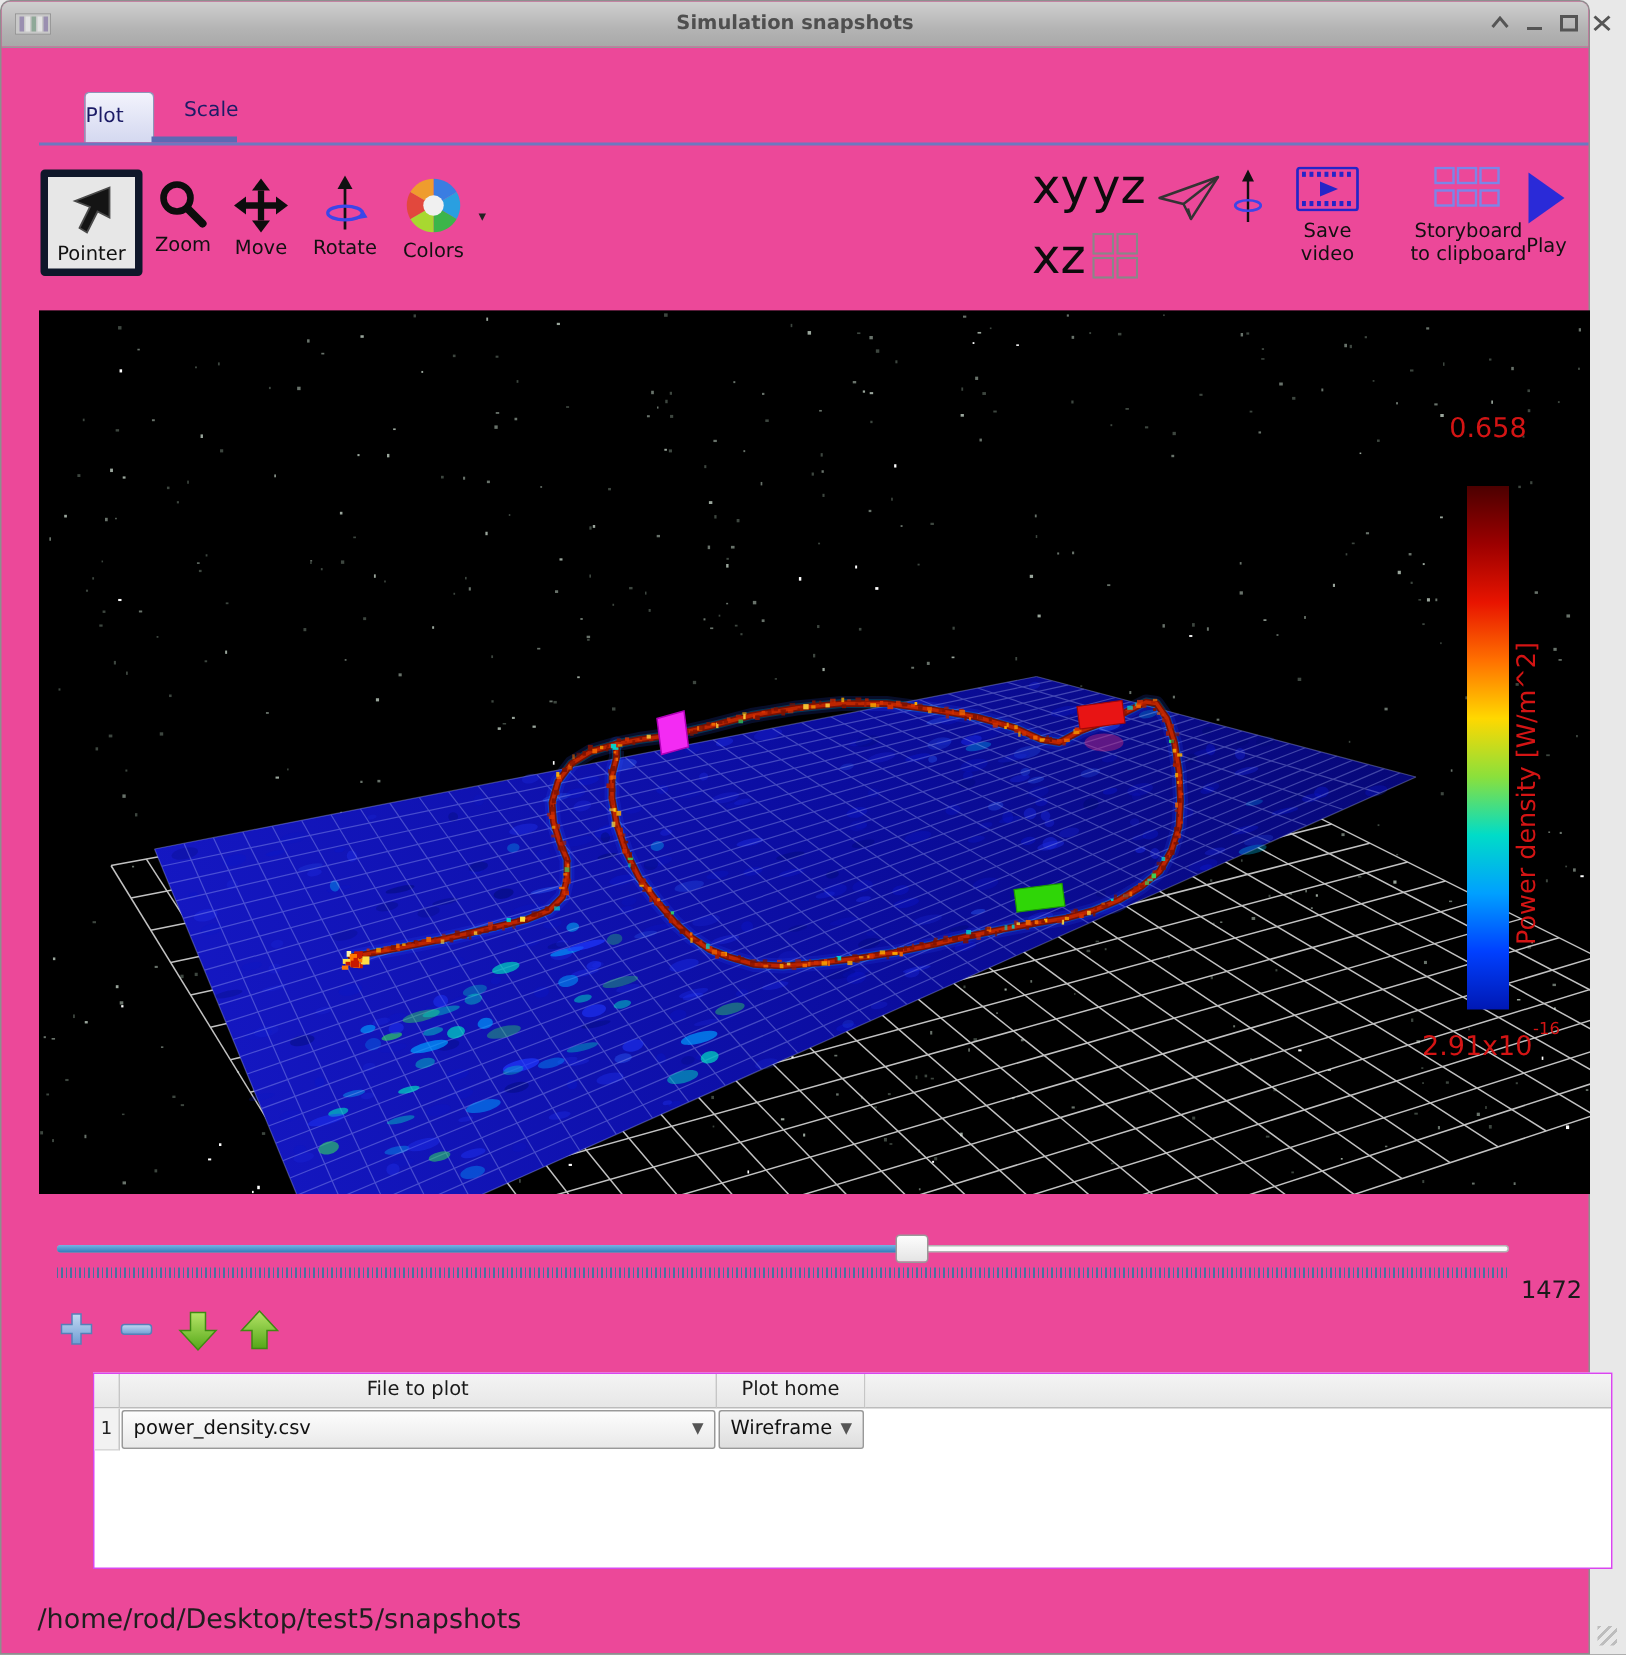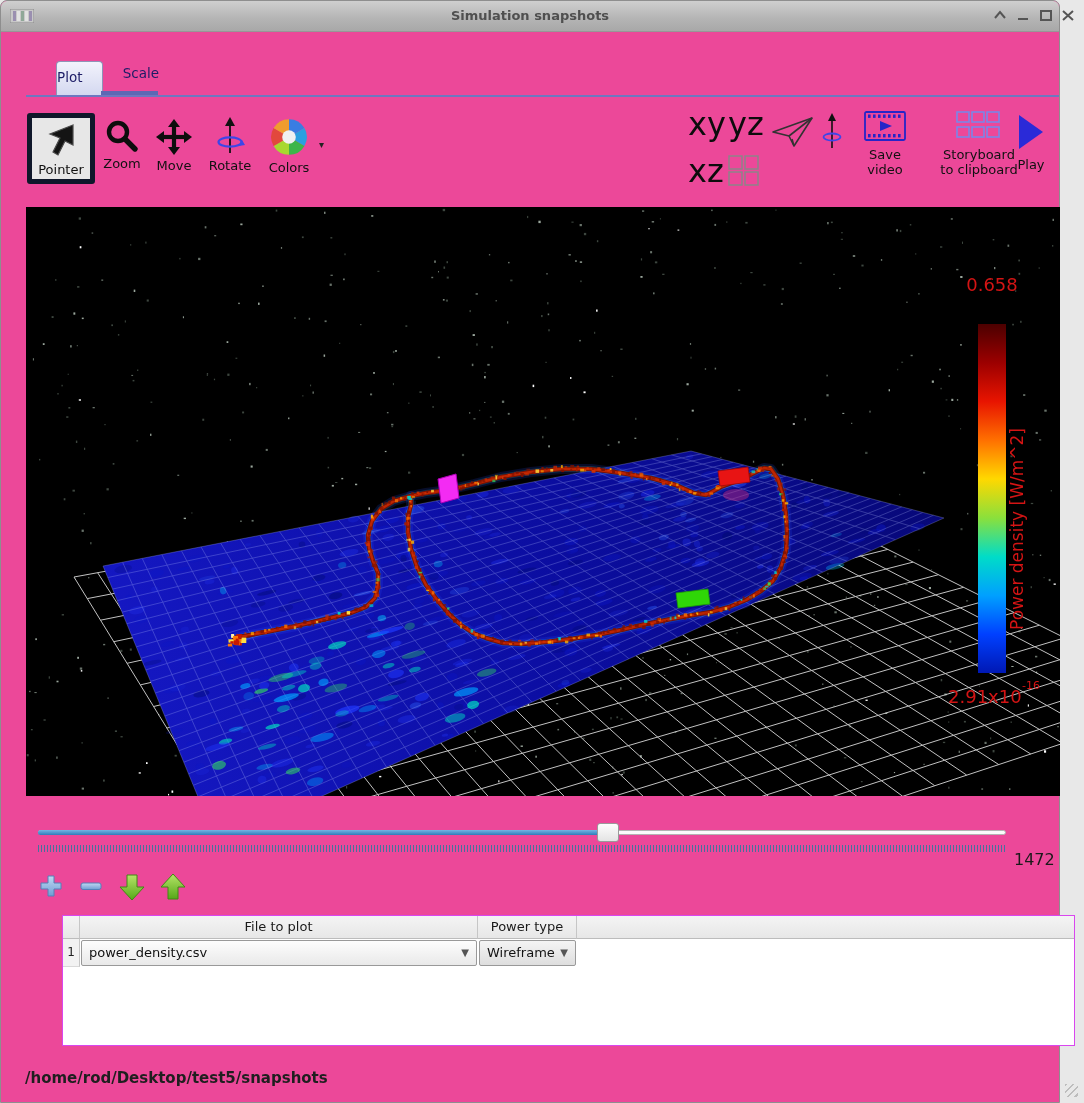--- a/index.html
+++ b/index.html
@@ -71,21 +71,21 @@
   #row-gutter{position:absolute;left:0;top:23px;width:17px;height:28px;background:#f2f2f2;
     border-right:1px solid #c6c6c6;border-bottom:1px solid #d8d8d8;box-sizing:border-box;
     font-size:12px;color:#222;text-align:center;line-height:27px;}
   .combo{position:absolute;top:24px;height:26px;background:linear-gradient(#fdfdfd,#e9e9e9);
     border:1px solid #999;border-radius:2px;box-sizing:border-box;
     font-size:13px;color:#111;line-height:24px;padding-left:7px;}
   #combo-file{left:18px;width:396px;}
   #combo-type{left:416px;width:97px;background:linear-gradient(#f4f4f4,#dedede);}
   .combo .arr{position:absolute;right:7px;top:0;font-size:10px;color:#555;}
   
-  #status-bar{position:absolute;left:24px;top:1068px;font-size:15px;color:#1f1f1f;font-weight:bold;}
+  #status-bar{position:absolute;left:24px;top:1068px;font-size:18px;color:#1f1f1f;}
   #resize-grip{position:absolute;left:1064px;top:1083px;width:13px;height:13px;
     background:repeating-linear-gradient(135deg,#bdbdbd 0 2px,transparent 2px 5px);}
 </style>
 </head>
 <body>
 
 <div id="window">
 
   <div id="titlebar">
     <svg id="app-icon" viewBox="0 0 24 14">
@@ -1728,21 +1728,21 @@
       <path d="M9,2 h10 v12 h7 L14,27 L2,14 h7 Z" fill="url(#grnG)" stroke="#3f8a12" stroke-width="1"></path>
     </svg></span>
   <span id="btn-moveup" class="rowicon">
     <svg width="28" height="28">
       <path d="M14,1 L26,14 h-7 v12 H9 V14 H2 Z" fill="url(#grnG)" stroke="#3f8a12" stroke-width="1"></path>
     </svg></span>
 
   <div id="files-table">
     <div id="th-gutter" class="th"></div>
     <div id="th-file" class="th">File to plot</div>
-    <div id="th-type" class="th">Power type</div>
+    <div id="th-type" class="th">Plot home</div>
     <div id="th-fill" class="th"></div>
     <div id="row-gutter">1</div>
     <div id="combo-file" class="combo">
       <span>power_density.csv</span>
       <span class="arr">▼</span>
     </div>
     <div id="combo-type" class="combo">
       <span>Wireframe</span>
       <span class="arr">▼</span>
     </div>

